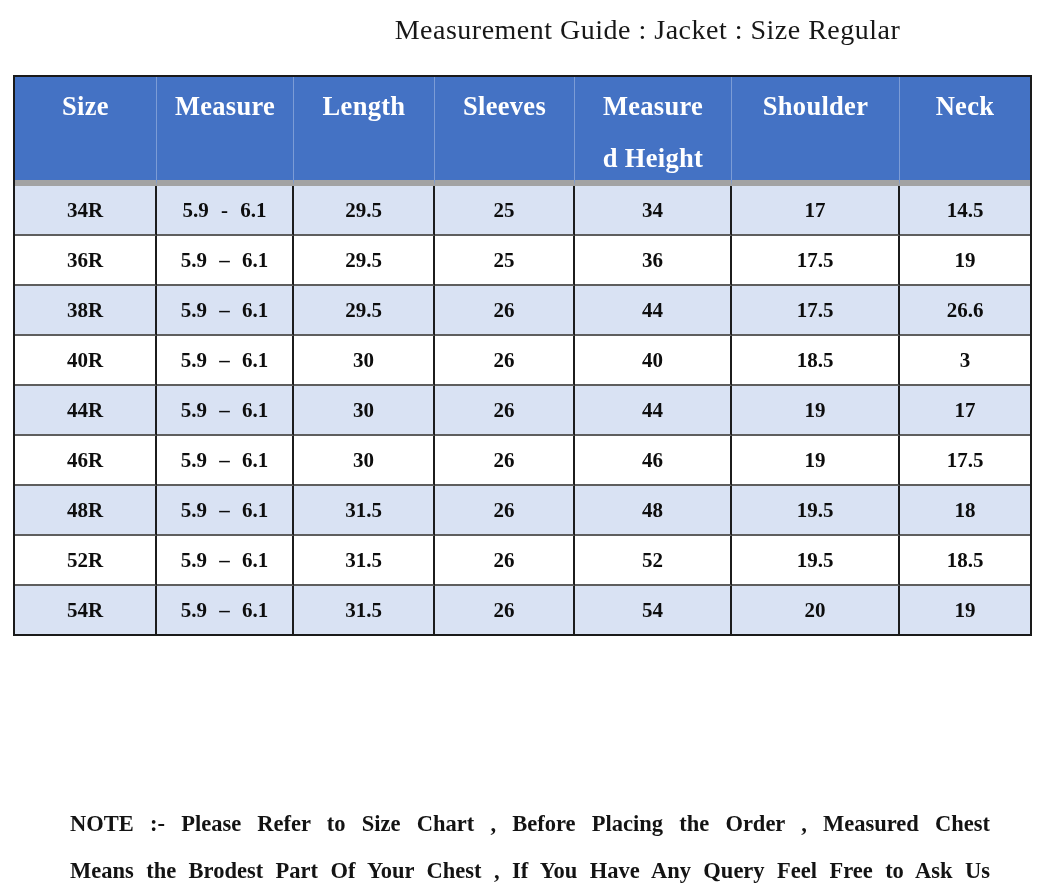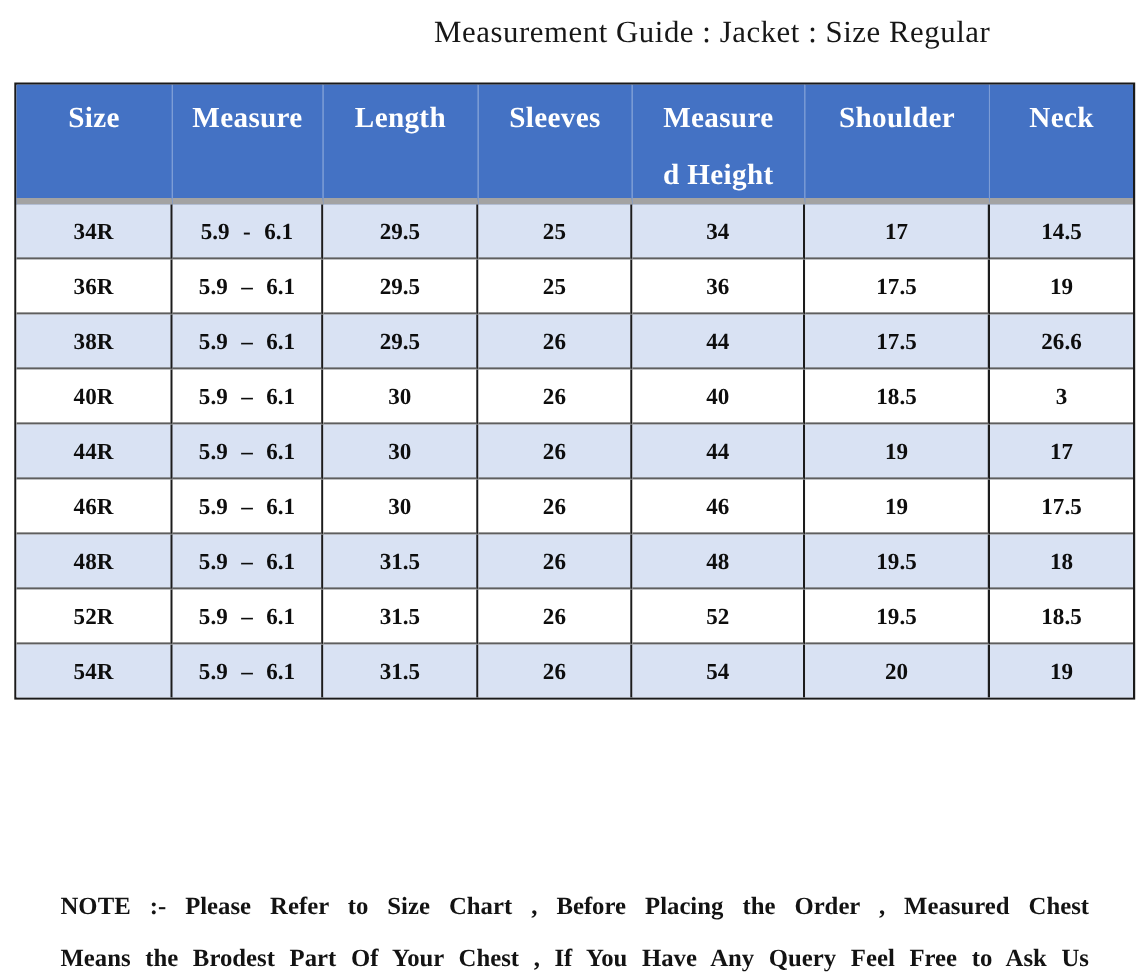--- a/index.html
+++ b/index.html
@@ -74,20 +74,21 @@
     width: 935px;
     font-weight: bold;
     font-size: 22.5px;
     color: #131313;
   }
   .note-line {
     text-align: justify;
     text-align-last: justify;
     line-height: 47px;
     white-space: normal;
+    margin-left: 15px;
   }
 </style>
 </head>
 <body>
 
 <div class="page">
 
   <div class="title">Measurement Guide : Jacket : Size Regular</div>
 
   <table class="size-table">

